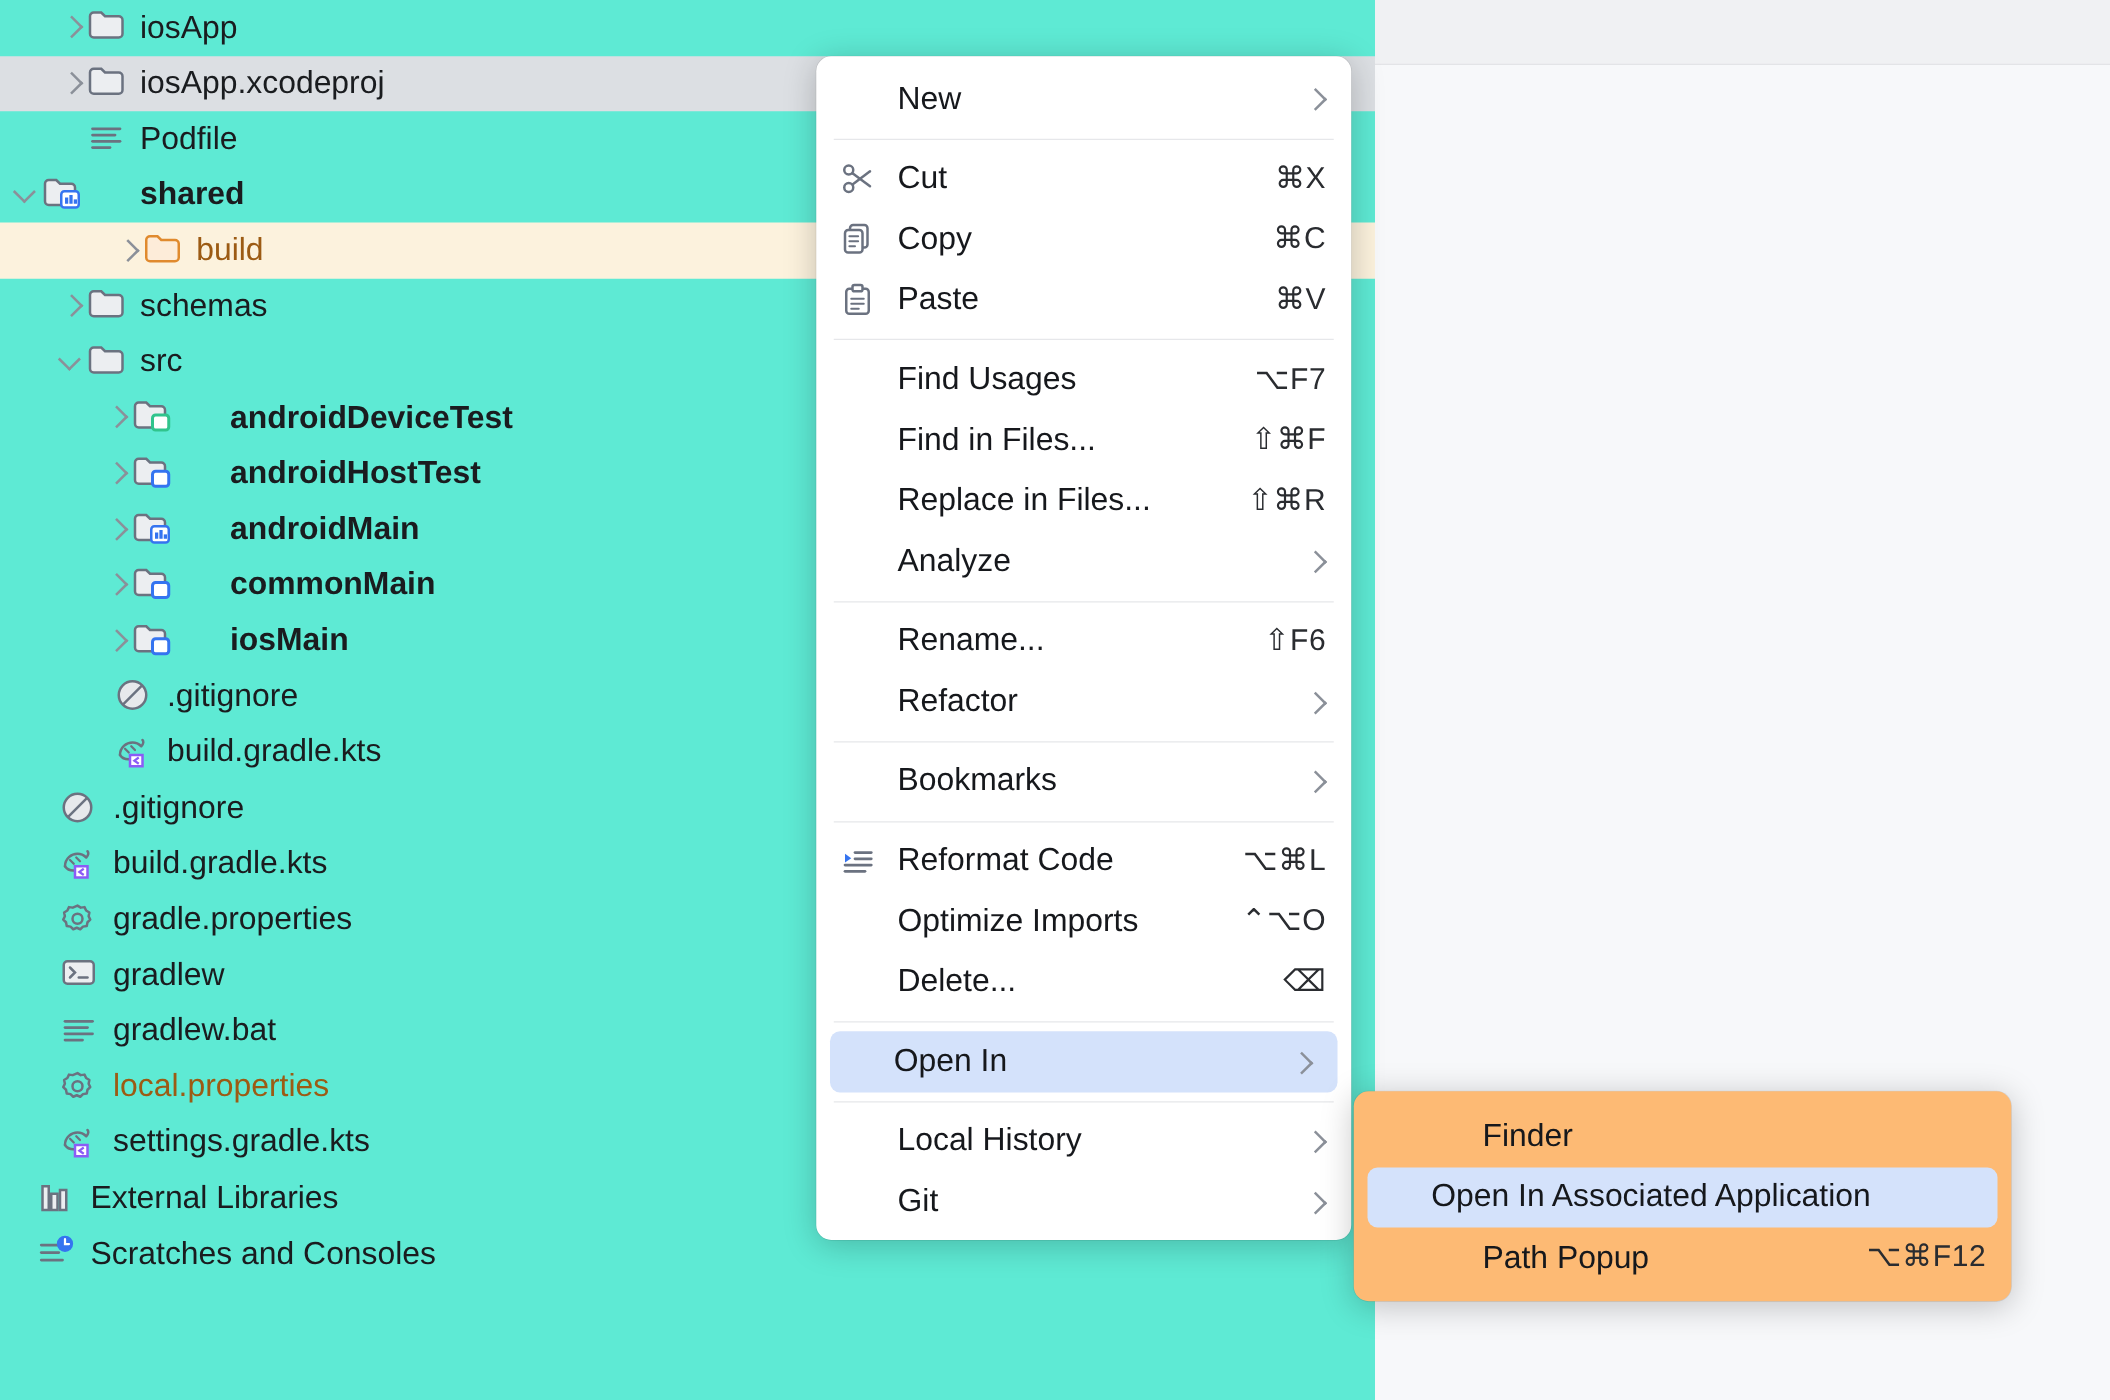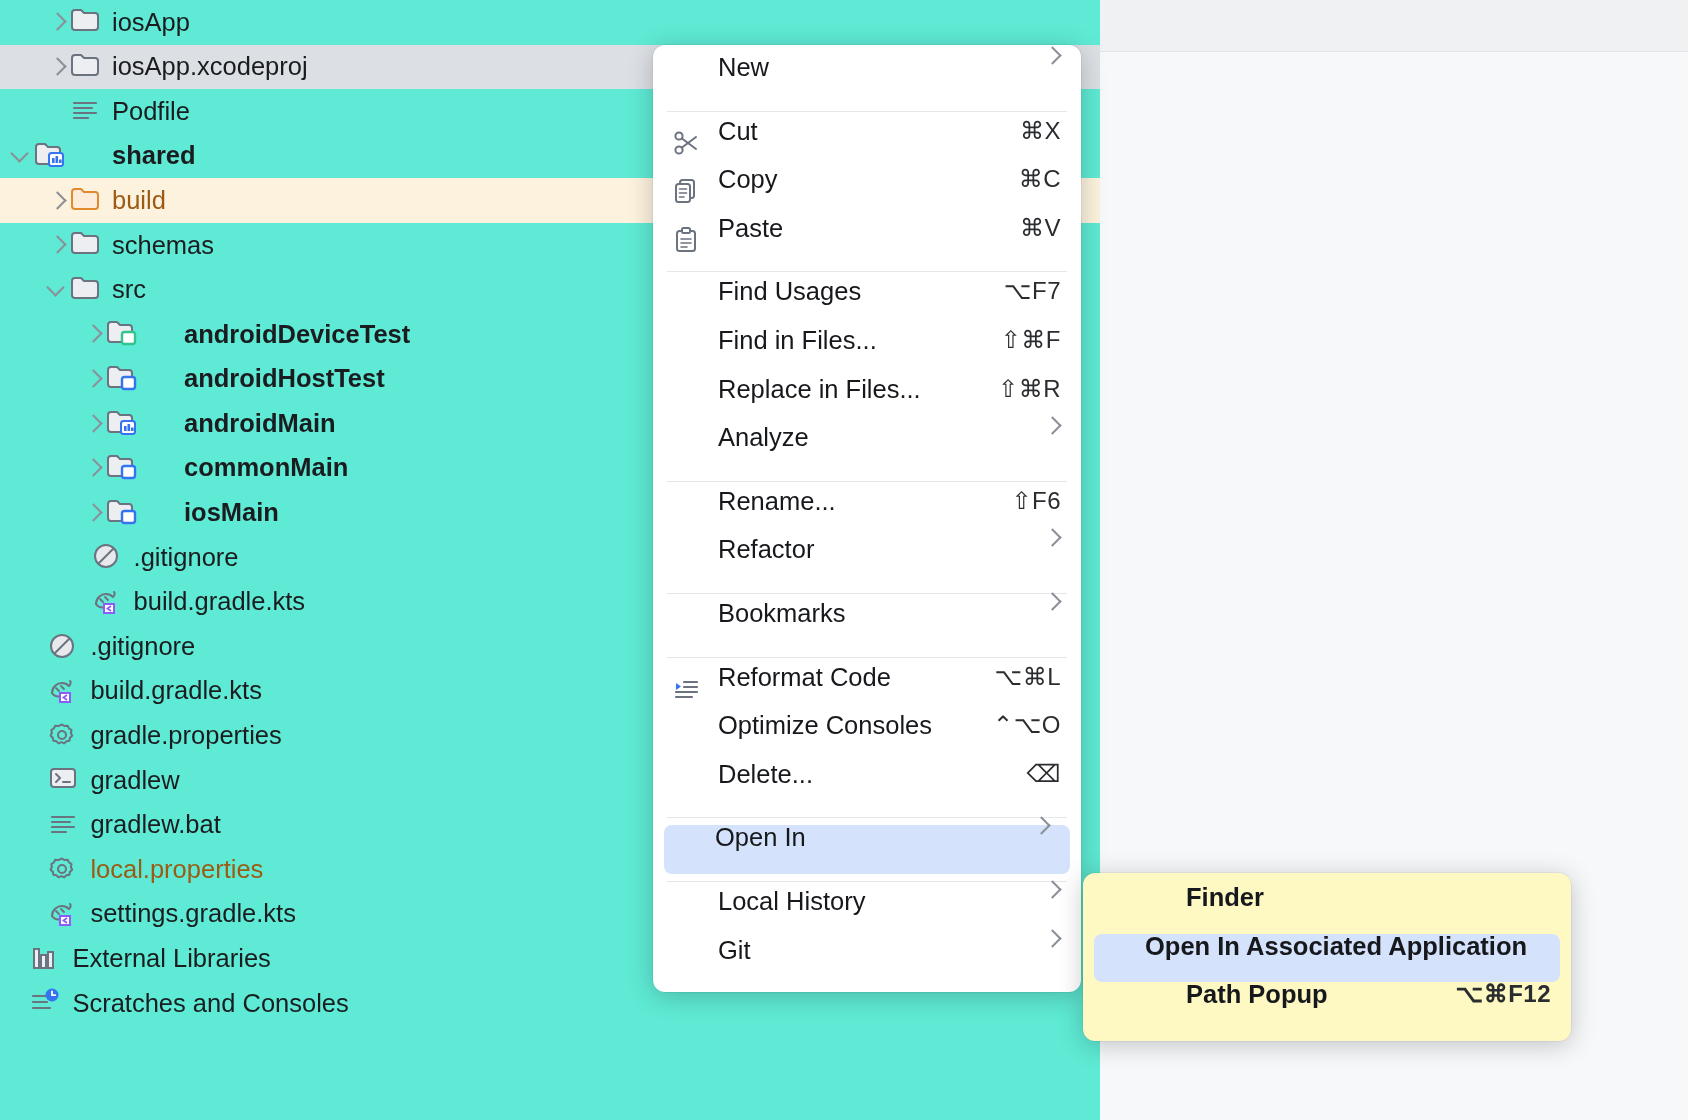--- a/index.html
+++ b/index.html
@@ -20,21 +20,21 @@
   }
   .tree-row {
     position: relative;
     display: flex; align-items: center;
     height: 44.6px;
     font-size: 25.5px;
     color: #1a1c1f;
     white-space: nowrap;
   }
   .tree-row.selected { background: #dcdfe3; }
-  .tree-row.highlight { background: #fcf2dd; }
+  .tree-row.highlight { background: #fcf2dd; padding-left: 45px; }
   .tree-row .arrow {
     width: 26px; height: 26px; flex: 0 0 26px;
     position: relative;
   }
   .tree-row .arrow.none { visibility: hidden; }
   .tree-row .arrow::before {
     content: ""; position: absolute;
     left: 7px; top: 6px;
     width: 11px; height: 11px;
     border-right: 2.6px solid #8b9099;
@@ -72,21 +72,21 @@
     left: 653px; top: 45px;
     width: 428px;
     background: #ffffff;
     border-radius: 12px;
     box-shadow: 0 4px 26px rgba(0,0,0,0.22), 0 0 0 0.5px rgba(0,0,0,0.09);
     padding: 10px 0 6px 0;
     overflow: hidden;
   }
   .mi {
     position: relative;
-    display: flex; 
+    display: flex; align-items: center;
     height: 48.6px;
     padding: 0 14px 0 14px;
     font-size: 25.5px;
     color: #16181c;
     cursor: default;
   }
   .mi .mi-ico {
     width: 38px; flex: 0 0 38px;
     display: flex; align-items: center; justify-content: center;
   }
@@ -117,27 +117,26 @@
   .mi-highlight .mi-sub { margin-right: 14px; }
   .sep {
     height: 1px; background: #e6e7ea;
     margin: 7px 14px;
   }
 
   
   #ctx-submenu {
     position: absolute;
     left: 1083px; top: 873px;
-    width: 488px;
-    background: #fef9c3;
+    width: 526px;
+    background: #fdba74;
     border-radius: 12px;
     box-shadow: 0 4px 26px rgba(0,0,0,0.22), 0 0 0 0.5px rgba(0,0,0,0.09);
     padding: 12px 0 10px 0;
     overflow: hidden;
-    font-weight: bold;
   }
   #ctx-submenu .mi .mi-label { padding-left: 51px; }
   #ctx-submenu .mi-highlight .mi-label { padding-left: 51px; }
 </style>
 </head>
 <body>
 
 <div id="root">
 
   <div id="editor-bg">
@@ -523,21 +522,21 @@
               <line x1="4" y1="17" x2="25" y2="17"></line>
               <line x1="4" y1="22" x2="20" y2="22"></line>
             </g>
           </svg>
         </div>
         <div class="mi-label">Reformat Code</div>
         <div class="mi-key">⌥⌘L</div>
       </div>
       <div class="mi">
         <div class="mi-ico empty"></div>
-        <div class="mi-label">Optimize Consoles</div>
+        <div class="mi-label">Optimize Imports</div>
         <div class="mi-key">⌃⌥O</div>
       </div>
       <div class="mi">
         <div class="mi-ico empty"></div>
         <div class="mi-label">Delete...</div>
         <div class="mi-key">⌫</div>
       </div>
       <div class="sep"></div>
       <div class="mi mi-highlight">
         <div class="mi-label">Open In</div>

